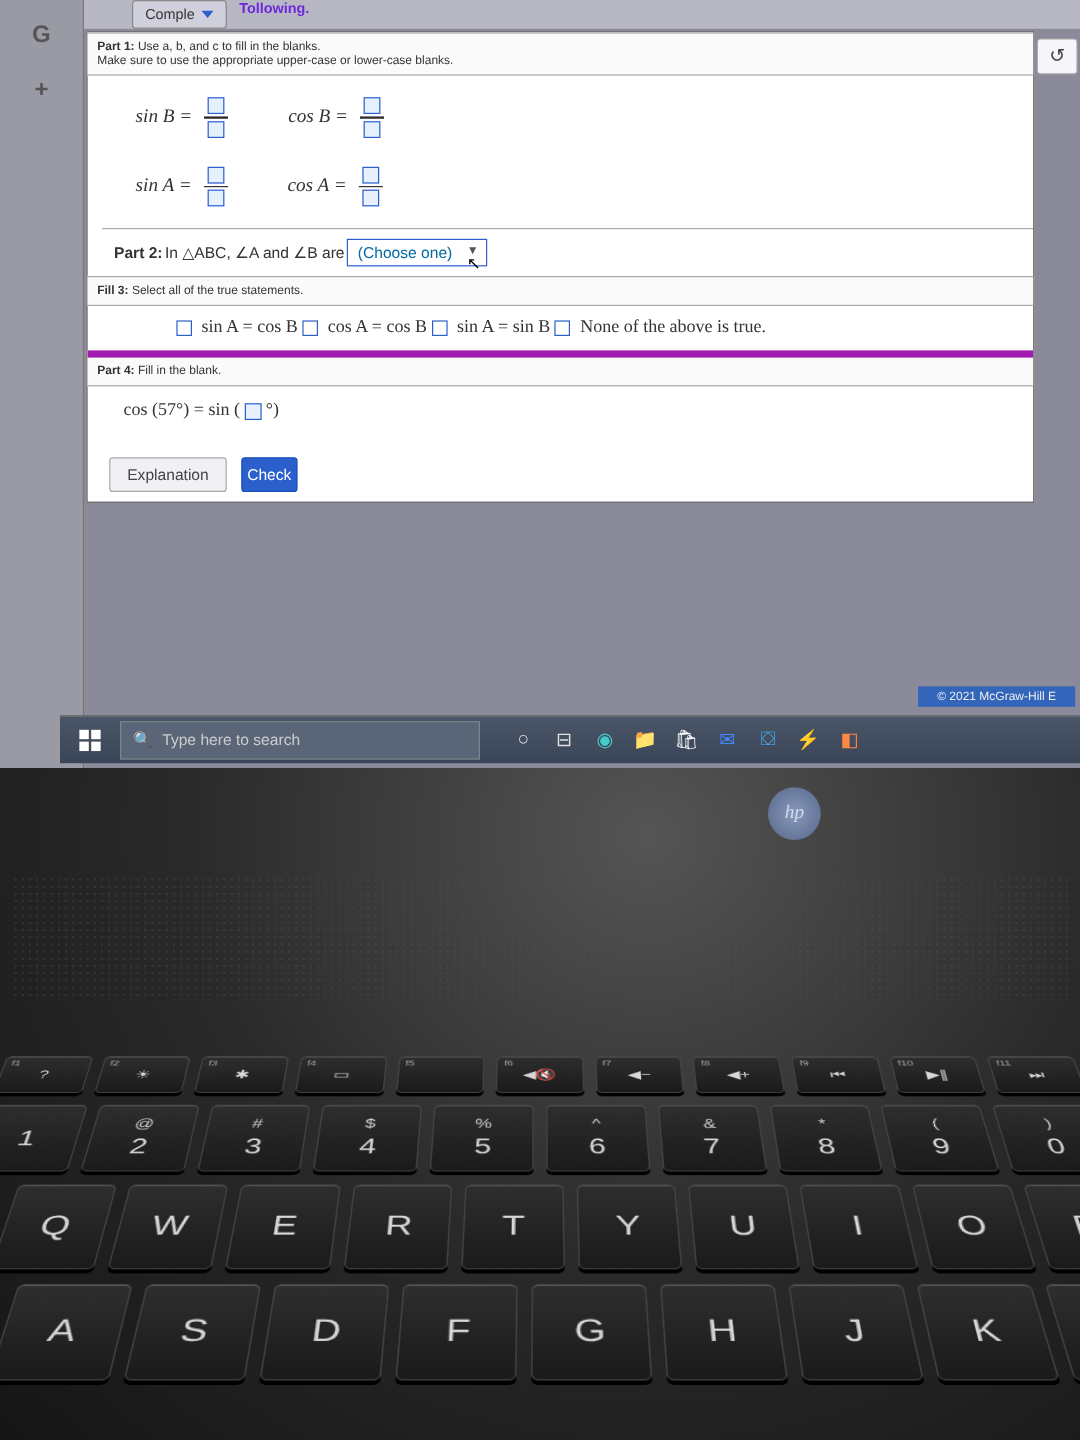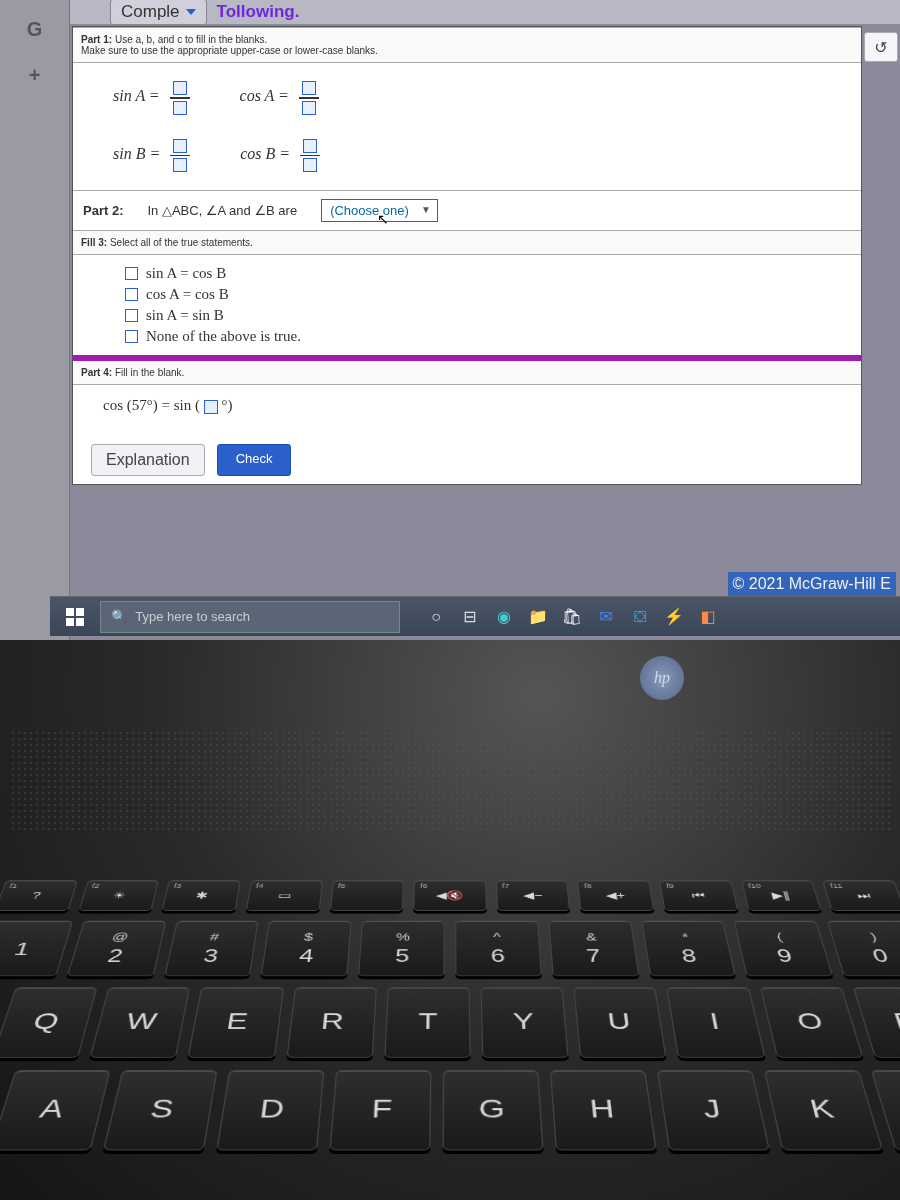--- a/index.html
+++ b/index.html
@@ -34,23 +34,22 @@
     color: #555;
     font-size: 20px;
     font-weight: bold;
   }
   .browser-top {
     position: absolute;
     top: 0; left: 70px; right: 0;
     height: 24px;
     background: #b8b8c5;
     display: flex;
-    align-items: center;
     padding-left: 40px;
-    font-size: 17px;
+    font-size: 12px;
     color: #333;
   }
   .tab-chip {
     background: #d0d0dd;
     border: 1px solid #888;
     padding: 2px 10px;
     border-radius: 3px;
     display: flex;
     align-items: center;
     gap: 6px;
@@ -116,22 +115,23 @@
   .fline {
     width: 20px; height: 1.5px;
     background: #333;
     margin: 2px 0;
   }
   .p2body {
     padding: 8px 10px;
     border-top: 1px solid #aaa;
     display: flex;
     align-items: center;
-    gap: 24px;
+    gap: 2px;
     font-size: 13px;
+    margin-left: 12px;
   }
   .dropdown {
     border: 1.5px solid #2a5fcc;
     padding: 3px 28px 3px 8px;
     color: #0369a1;
     position: relative;
     font-size: 13px;
   }
   .dropdown::after {
     content: "▼";
@@ -140,23 +140,23 @@
     top: 4px;
     font-size: 10px;
     color: #555;
   }
   .cursor-arrow {
     position: absolute;
     font-size: 14px;
     color: #000;
   }
   .p3body {
-    padding: 10px 52px;
-    display: flex;
-    flex-direction: column;
+    padding: 10px 74px;
+    display: flex;
+    flex-direction: row;
     gap: 4px;
   }
   .chk-row {
     display: flex;
     align-items: center;
     gap: 8px;
     font-family: "Times New Roman", serif;
     font-size: 15px;
   }
   .chk {
@@ -178,40 +178,40 @@
   }
   .button-row {
     padding: 12px 18px 8px 18px;
     display: flex;
     gap: 12px;
   }
   .btn-exp {
     background: #f0f0f5;
     border: 1px solid #aaa;
     padding: 6px 14px;
-    font-size: 16px;
+    font-size: 13px;
     color: #444;
     border-radius: 3px;
   }
   .btn-chk {
     background: #2a5fcc;
     color: #fff;
     border: 1px solid #1a4fbb;
-    padding: 6px 18px;
+    padding: 6px 4px;
     font-size: 13px;
     border-radius: 3px;
   }
   .copyright {
     position: absolute;
     top: 572px;
     right: 4px;
-    font-size: 16px;
+    font-size: 10px;
     color: #eee;
     background: #3366bb;
-    padding: 3px 5px;
+    padding: 3px 16px;
     margin-left: 16px;
   }
   .taskbar {
     position: absolute;
     top: 596px; left: 50px; right: 0;
     height: 40px;
     background: linear-gradient(#4a5568, #3a4558);
     display: flex;
     align-items: center;
     padding: 0 4px;
@@ -337,47 +337,47 @@
 
     <div class="part-header">
       <b>Part 1:</b>
       <span>Use a, b, and c to fill in the blanks.</span><br>
       <span>Make sure to use the appropriate upper-case or lower-case blanks.</span>
     </div>
 
     <div class="p1body">
       <div class="eqrow">
         <span>
-          <span class="eqlabel">sin A =</span>
+          <span class="eqlabel">sin B =</span>
           <span class="frac">
             <span class="fbox"></span>
             <span class="fline"></span>
             <span class="fbox"></span>
           </span>
         </span>
         <span>
-          <span class="eqlabel">cos A =</span>
+          <span class="eqlabel">cos B =</span>
           <span class="frac">
             <span class="fbox"></span>
             <span class="fline"></span>
             <span class="fbox"></span>
           </span>
         </span>
       </div>
       <div class="eqrow">
         <span>
-          <span class="eqlabel">sin B =</span>
+          <span class="eqlabel">sin A =</span>
           <span class="frac">
             <span class="fbox"></span>
             <span class="fline"></span>
             <span class="fbox"></span>
           </span>
         </span>
         <span>
-          <span class="eqlabel">cos B =</span>
+          <span class="eqlabel">cos A =</span>
           <span class="frac">
             <span class="fbox"></span>
             <span class="fline"></span>
             <span class="fbox"></span>
           </span>
         </span>
       </div>
     </div>
 
     <div class="p2body" style="position:relative">

